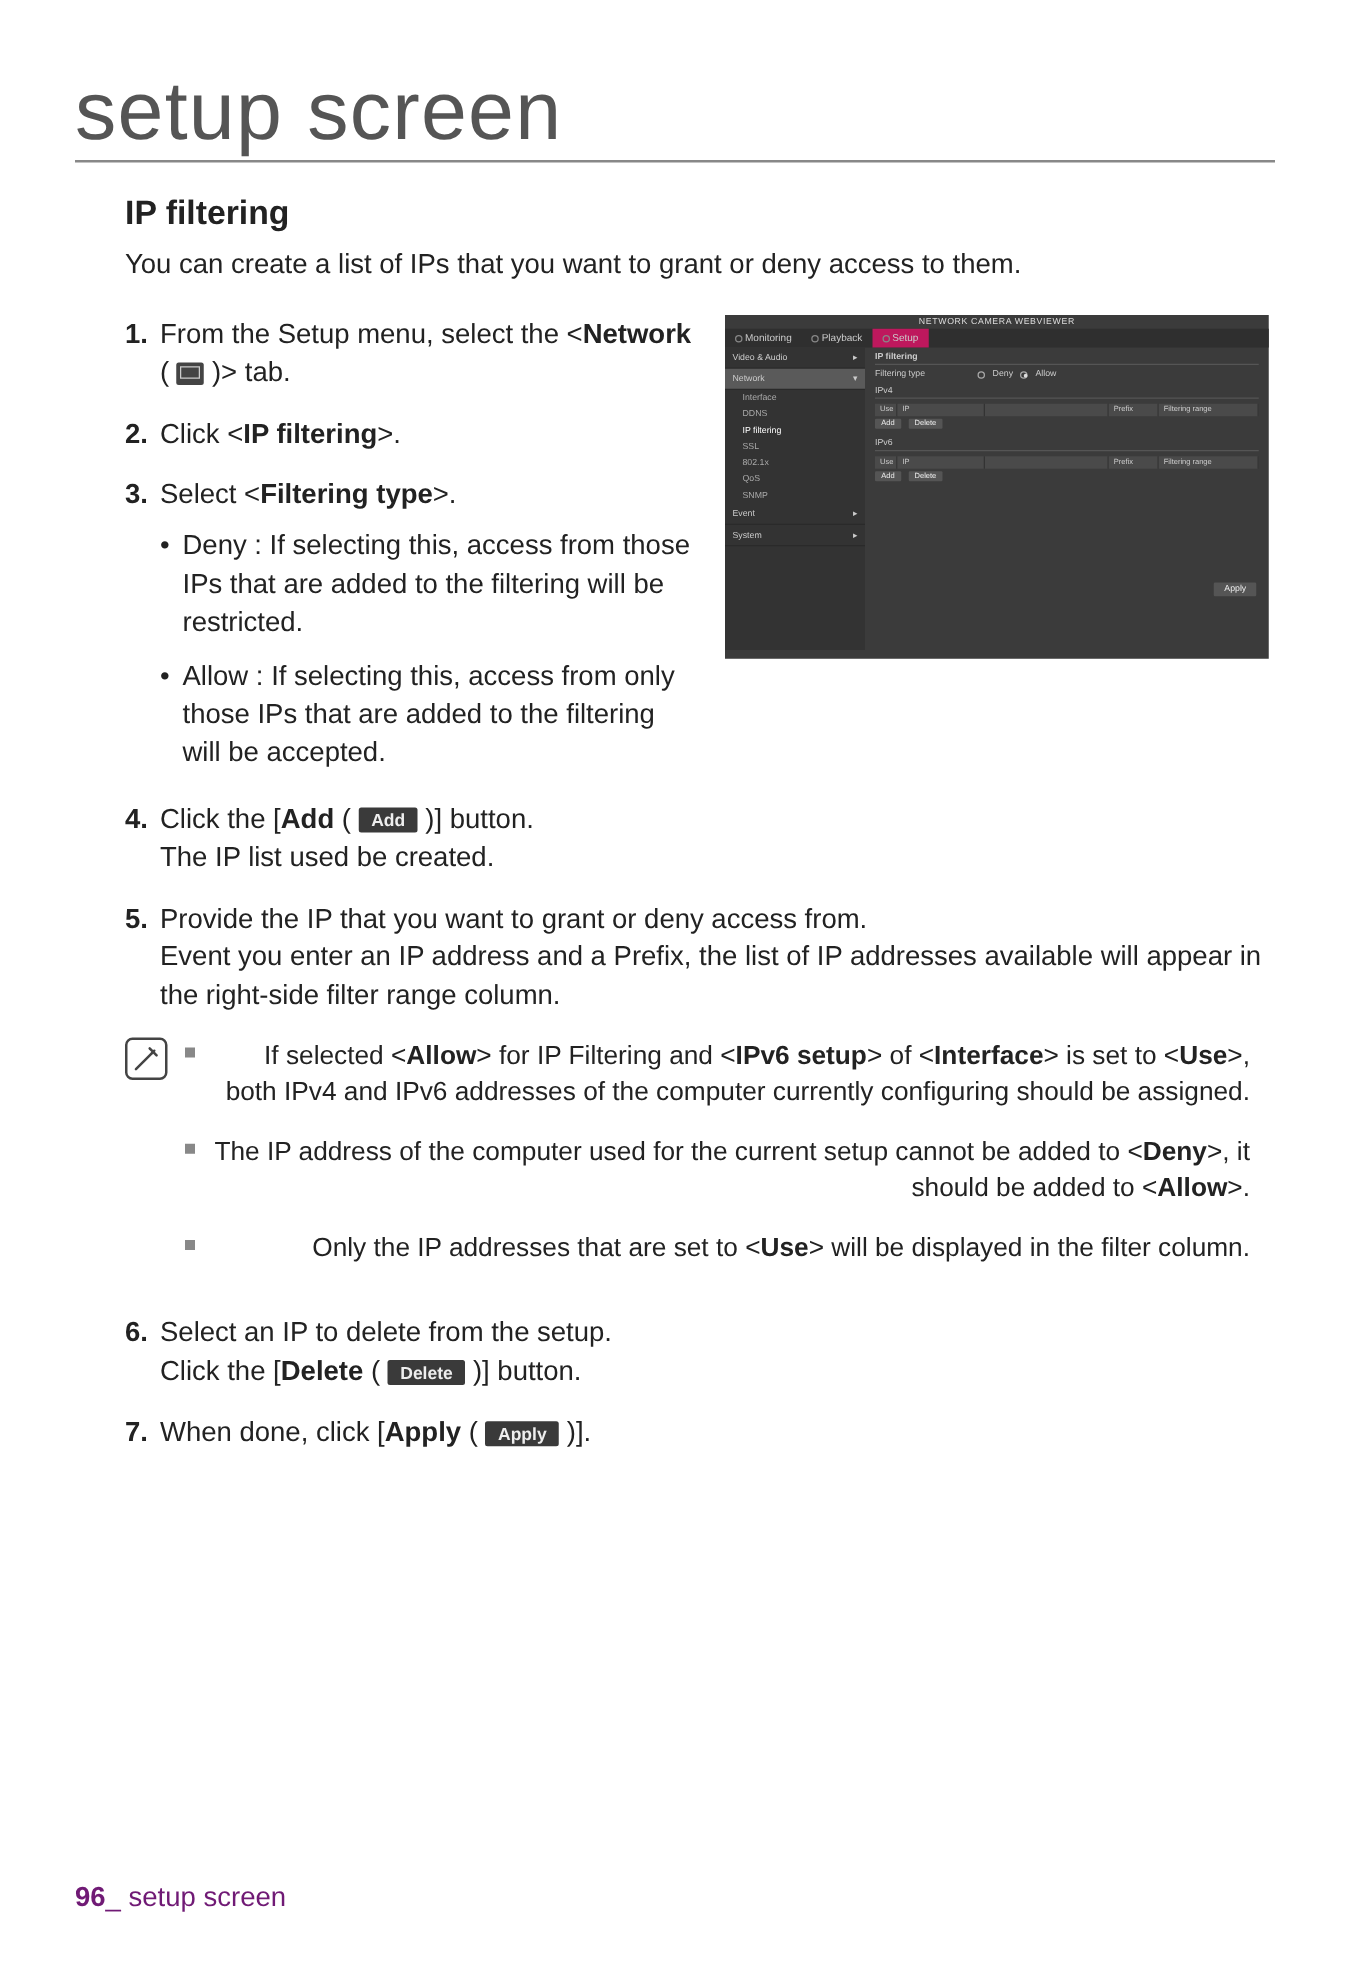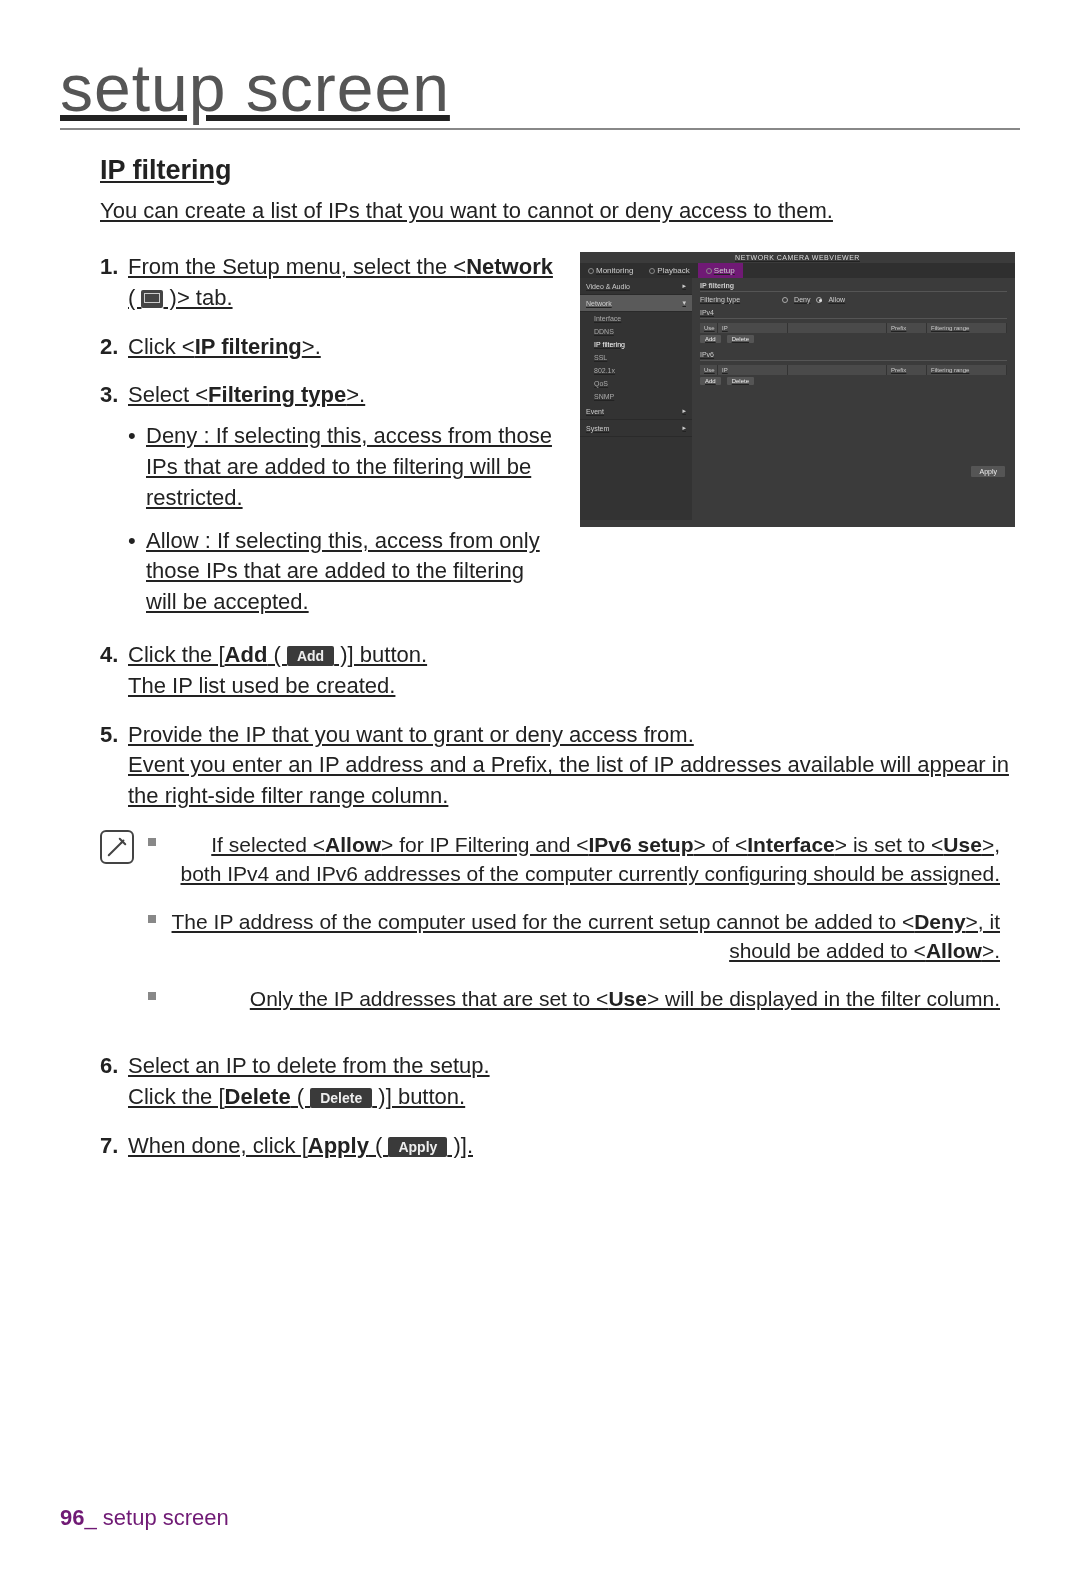--- a/index.html
+++ b/index.html
@@ -10,21 +10,20 @@
     font-family: Arial, Helvetica, sans-serif;
     color: #222;
     width: 1080px;
     height: 1571px;
     position: relative;
   }
   .page {
     padding: 50px 60px 48px 60px;
     position: relative;
     height: 100%;
-    text-decoration: underline;
   }
   .chapter-title {
     font-size: 66px;
     font-weight: 300;
     font-family: "Helvetica Neue", Arial, sans-serif;
     letter-spacing: 1px;
     color: #555;
     border-bottom: 2px solid #888;
     padding-bottom: 2px;
     margin: 0 0 25px 0;
@@ -164,21 +163,21 @@
     color: #ddd;
   }
   .app-tabs {
     display: flex;
     background: #2f2f2f;
     font-size: 8px;
     align-items: center;
   }
   .app-tabs .tab { padding: 3px 8px; display:flex; align-items:center; gap:2px; }
   .app-tabs .tab .dot { width:6px; height:6px; border:1px solid #888; border-radius:50%; }
-  .app-tabs .tab.active { background: #701a75; }
+  .app-tabs .tab.active { background: #be185d; }
   .app-body { display: flex; height: 242px; }
   .side { width: 112px; background: #333; font-size: 7px; }
   .side .grp { padding: 4px 6px; display:flex; justify-content:space-between; align-items:center; border-bottom:1px solid #2a2a2a; }
   .side .grp.hl { background:#5a5a5a; }
   .side .sub { padding: 3px 6px 3px 14px; color:#aaa; }
   .side .sub.act { color:#fff; }
   .main { flex:1; padding: 4px 8px; font-size: 7px; }
   .main .row { display:flex; align-items:center; gap:6px; margin-bottom:4px; }
   .main .hr-line { border-bottom:1px solid #555; margin: 2px 0 4px; }
   .main .tbl { display:flex; gap:0; font-size:6px; margin-bottom:2px; }
@@ -198,21 +197,21 @@
   b { font-weight: bold; }
 </style>
 </head>
 <body>
 
 <div class="page">
   <h1 class="chapter-title">setup screen</h1>
 
   <h2 class="section-heading">IP filtering</h2>
 
-  <p class="intro">You can create a list of IPs that you want to cannot or deny access to them.</p>
+  <p class="intro">You can create a list of IPs that you want to grant or deny access to them.</p>
 
   <div class="two-col">
     <div class="steps-col">
       <ol class="steps">
         <li>
           <span class="num">1.</span>
           <span>From the Setup menu, select the &lt;</span><b>Network</b><span> (&nbsp;</span><span class="monitor-inline"></span><span>&nbsp;)&gt; tab.</span>
         </li>
         <li>
           <span class="num">2.</span>

